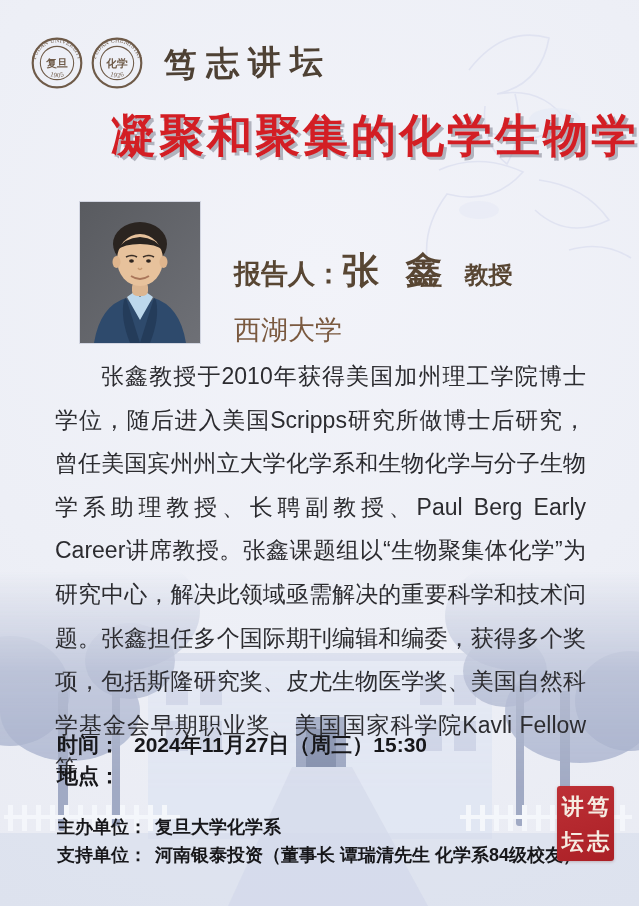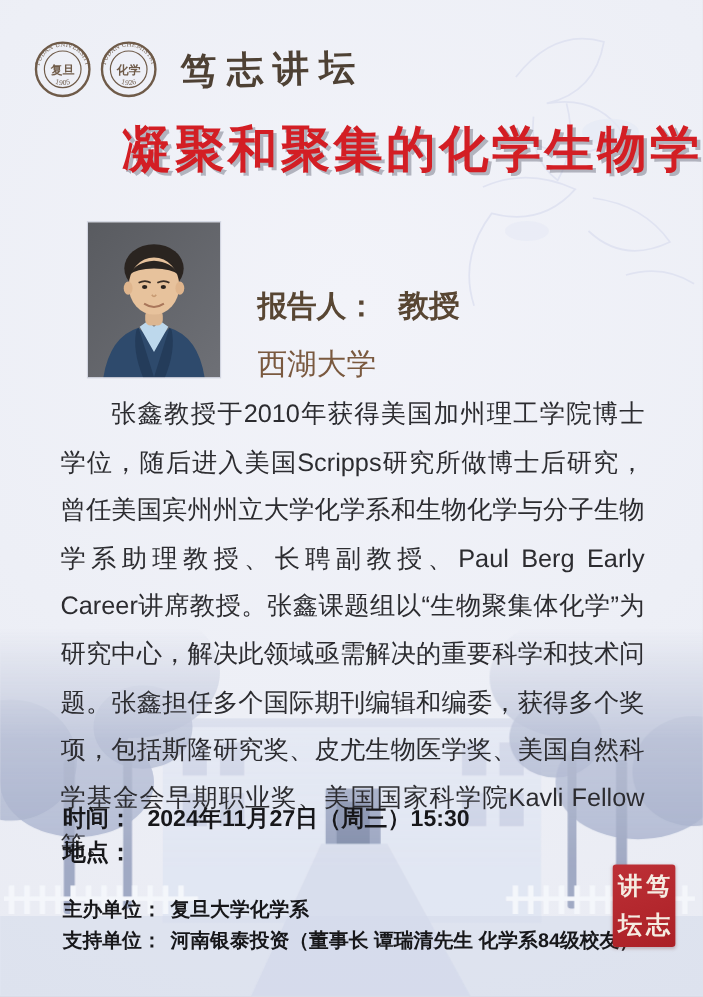--- a/index.html
+++ b/index.html
@@ -30,21 +30,21 @@
     text-shadow:3px 3px 0 rgba(126,128,142,.55);
     font-family:"DejaVu Sans","Liberation Sans",sans-serif;
   }
   
   .speaker{position:absolute;top:202px;left:80px;display:flex;}
   .photo{width:120px;height:141px;display:block;box-shadow:0 0 0 1px rgba(190,195,210,.6);}
   .speaker-info{margin-left:34px;padding-top:24px;text-align:left;}
   .speaker-line{display:flex;align-items:baseline;color:#584633;font-weight:bold;white-space:pre;}
   .speaker-label{font-size:27px;}
   .speaker-name{font-size:37px;letter-spacing:2px;}
-  .speaker-degree{font-size:28px;margin-left:20px;margin-top:33px;}
+  .speaker-degree{font-size:24px;margin-left:20px;margin-top:33px;}
   .affiliation{margin-top:16px;font-size:27px;color:#7a593f;}
   
   .bio{
     position:absolute;top:355px;left:55px;width:531px;
     font-size:23px;line-height:43.6px;color:#2c2c30;
     text-align:justify;text-indent:2em;
   }
   
   .details{position:absolute;top:729px;left:57px;}
   .detail-row{display:flex;align-items:baseline;font-size:21px;font-weight:bold;color:#17171a;line-height:31px;}
@@ -223,21 +223,21 @@
 
       <path d="M46,55 q6,-3 11,0" stroke="#3a2e26" stroke-width="1.6" fill="none"></path>
       <path d="M63,55 q6,-3 11,0" stroke="#3a2e26" stroke-width="1.6" fill="none"></path>
       <ellipse cx="51.5" cy="59" rx="2.4" ry="1.8" fill="#2c241f"></ellipse>
       <ellipse cx="68.5" cy="59" rx="2.4" ry="1.8" fill="#2c241f"></ellipse>
       <path d="M58,66 q2,3 4,0" stroke="#c79a72" stroke-width="1.4" fill="none"></path>
       <path d="M51,74 q9,6 18,0" stroke="#a9765a" stroke-width="1.8" fill="none"></path>
     </svg>
     <div class="speaker-info">
       <div class="speaker-line">
-        <span class="speaker-label">报告人：</span><span class="speaker-degree">教授</span>
+        <span class="speaker-label">报告人：</span><span class="speaker-name">张  鑫</span><span class="speaker-degree">教授</span>
       </div>
       <div class="affiliation">西湖大学</div>
     </div>
   </div>
 
   <div class="bio">张鑫教授于2010年获得美国加州理工学院博士学位，随后进入美国Scripps研究所做博士后研究，曾任美国宾州州立大学化学系和生物化学与分子生物学系助理教授、长聘副教授、Paul Berg Early Career讲席教授。张鑫课题组以“生物聚集体化学”为研究中心，解决此领域亟需解决的重要科学和技术问题。张鑫担任多个国际期刊编辑和编委，获得多个奖项，包括斯隆研究奖、皮尤生物医学奖、美国自然科学基金会早期职业奖、美国国家科学院Kavli Fellow等。</div>
 
   <div class="details">
     <div class="detail-row">
       <span>时间：</span>

